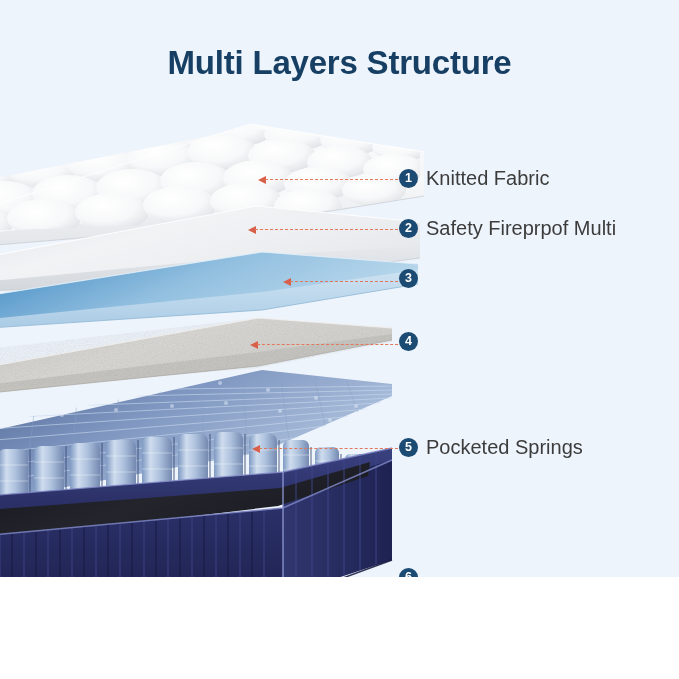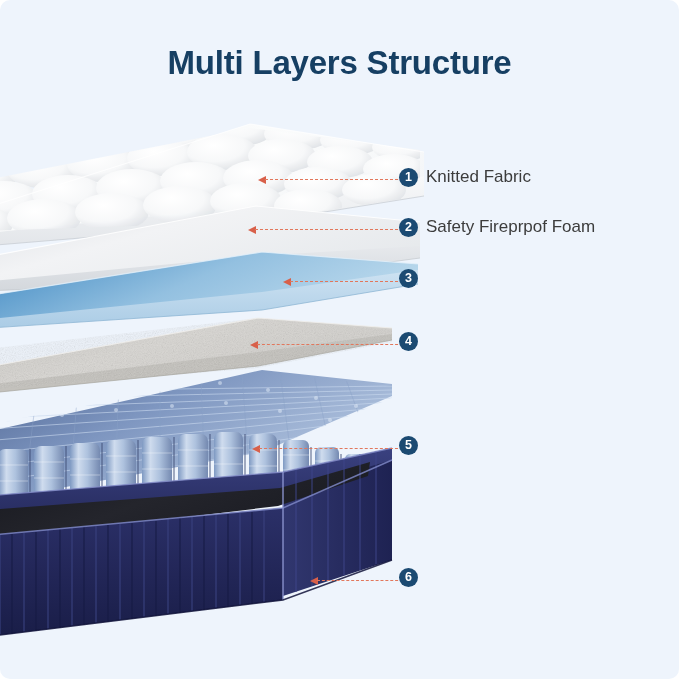--- a/index.html
+++ b/index.html
@@ -4,25 +4,24 @@
 <title>Multi Layers Structure</title>
 <style>
   html, body {
     margin: 0;
     padding: 0;
     background: #ffffff;
   }
   #stage {
     position: relative;
     width: 679px;
-    height: 679px;
+    height: 577px;
     overflow: hidden;
     background: #eef4fc;
     font-family: "Liberation Sans", "DejaVu Sans", sans-serif;
-    border-radius: 10px;
   }
 
   
   #title {
     position: absolute;
     left: 0;
     top: 44px;
     width: 679px;
     text-align: center;
     font-size: 33px;
@@ -82,21 +81,21 @@
     color: #ffffff;
     font-size: 12.5px;
     font-weight: bold;
     line-height: 19px;
     text-align: center;
     flex: 0 0 auto;
     font-family: "Liberation Sans", "DejaVu Sans", sans-serif;
   }
   .label-text {
     margin-left: 8px;
-    font-size: 17px;
+    font-size: 20px;
     color: #3c3c3c;
     font-family: "Liberation Sans", "DejaVu Sans", sans-serif;
   }
 </style>
 </head>
 <body>
 
 <div id="stage">
 
   <div id="title">Multi Layers Structure</div>
@@ -467,32 +466,33 @@
     <span class="dash"></span>
   </div>
 
   <div class="label" style="left:399px; top:167px;">
     <span class="badge">1</span>
     <span class="label-text">Knitted Fabric</span>
   </div>
 
   <div class="label" style="left:399px; top:217px;">
     <span class="badge">2</span>
-    <span class="label-text">Safety Fireprpof Foam</span>
+    <span class="label-text">Safety Fireprpof Multi</span>
   </div>
 
   <div class="label" style="left:399px; top:269px;">
     <span class="badge">3</span>
   </div>
 
   <div class="label" style="left:399px; top:332px;">
     <span class="badge">4</span>
   </div>
 
   <div class="label" style="left:399px; top:436px;">
     <span class="badge">5</span>
+    <span class="label-text">Pocketed Springs</span>
   </div>
 
   <div class="label" style="left:399px; top:568px;">
     <span class="badge">6</span>
   </div>
 
 </div>
 
 </body></html>

